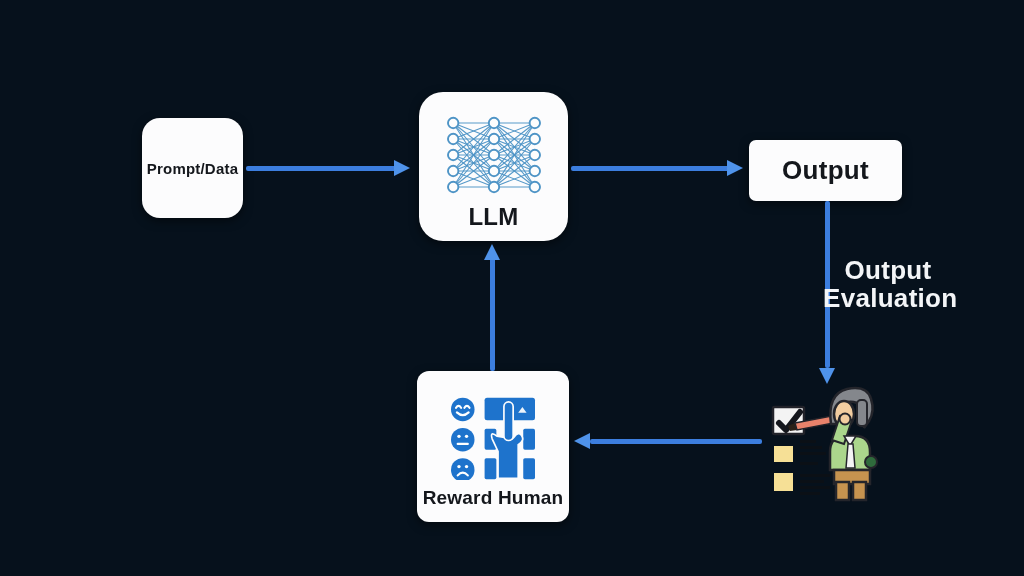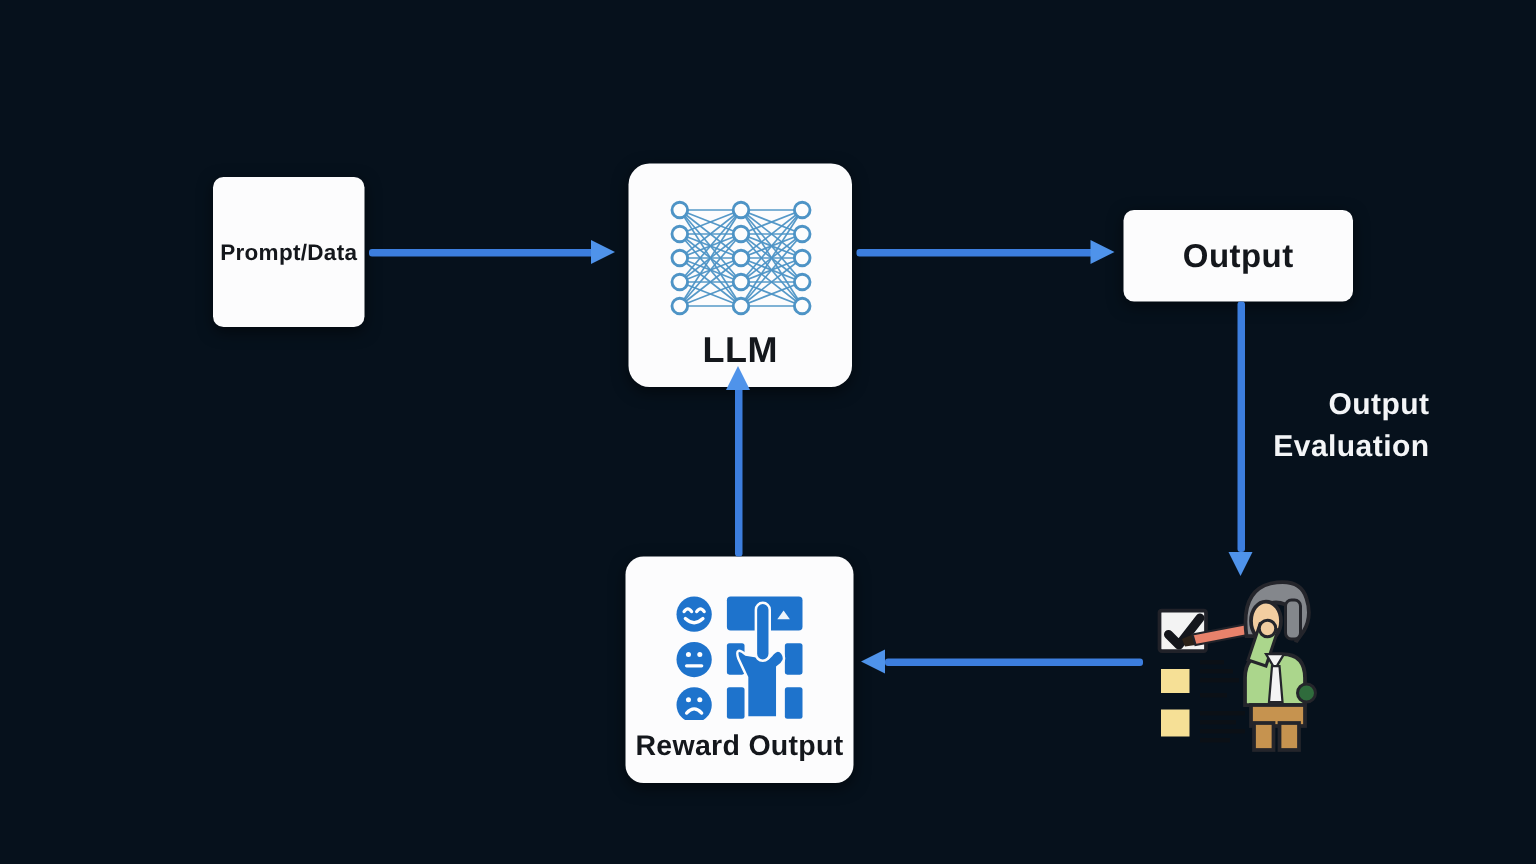--- a/index.html
+++ b/index.html
@@ -10,30 +10,30 @@
   * { margin:0; padding:0; box-sizing:border-box; }
   html,body { width:1024px; height:576px; overflow:hidden; }
   body { font-family:"Liberation Sans", sans-serif; background:var(--background); }
   .canvas { position:relative; width:1024px; height:576px; background:var(--background); }
 
   .node {
     position:absolute; background:var(--box-bg); color:var(--box-text);
     display:flex; flex-direction:column; align-items:center; justify-content:center;
     box-shadow:0 3px 10px rgba(0,0,0,.5); font-weight:700;
   }
-  .box-prompt { left:142px; top:118px; width:101px; height:100px; border-radius:7px; font-size:15px; letter-spacing:.2px; }
-  .box-llm    { left:419px; top:109px;  width:149px; height:149px; border-radius:14px; padding-top:10px; }
+  .box-prompt { left:142px; top:118px; width:101px; height:100px; border-radius:18px; font-size:15px; letter-spacing:.2px; }
+  .box-llm    { left:419px; top:92px;  width:149px; height:149px; border-radius:24px; padding-top:10px; }
   .box-llm .big-label { font-size:24px; margin-top:6px; letter-spacing:.3px; }
-  .box-output { left:749px; top:140px; width:153px; height:61px;  border-radius:7px; font-size:22px; letter-spacing:.3px; }
+  .box-output { left:749px; top:140px; width:153px; height:61px;  border-radius:7px; font-size:26px; letter-spacing:.3px; }
   .box-reward { left:417px; top:371px; width:152px; height:151px; border-radius:12px; padding-top:12px; }
   .box-reward .md-label { font-size:19px; margin-top:7px; letter-spacing:.2px; }
 
   .edge-label {
-    position:absolute; color:var(--label-text); font-weight:700; font-size:20px;
-    line-height:28px; text-align:right; letter-spacing:.3px;
+    position:absolute; color:var(--label-text); font-weight:700; font-size:26px;
+    line-height:28px; text-align:center; letter-spacing:.3px;
   }
   .lbl-update { left:270px; top:321px; width:250px; white-space:nowrap; }
   .lbl-outeval { left:823px; top:256px; width:130px; }
   .lbl-humanfb { left:616px; top:461px; width:130px; }
 
   .arrow-body-h { position:absolute; height:5px; background:var(--arrow); border-radius:2px; }
   .arrow-body-v { position:absolute; width:5px;  background:var(--arrow); border-radius:2px; }
   .ah { position:absolute; width:0; height:0; }
   .ah-right { border-top:8px solid transparent; border-bottom:8px solid transparent; border-left:16px solid var(--arrow-head); }
   .ah-left  { border-top:8px solid transparent; border-bottom:8px solid transparent; border-right:16px solid var(--arrow-head); }
@@ -163,21 +163,21 @@
         <circle cx="15.5" cy="48" r="2"></circle>
           <circle cx="24.5" cy="48" r="2"></circle>
         <circle cx="15.5" cy="84" r="2"></circle>
           <circle cx="24.5" cy="84" r="2"></circle>
       </g>
       <g class="rb rb-stroke-w">
         <path d="M61,48 q-9,-7 -6,3 l7,15 v32 h24 v-40 q8,-5 4,-11 q-4,-5 -9,2 l-2,2 z"></path>
         <rect x="69" y="7" width="11" height="46" rx="5.5"></rect>
       </g>
     </svg>
-    <span class="md-label">Reward Output</span>
+    <span class="md-label">Reward Human</span>
   </div>
 
   <svg class="human-svg" viewBox="0 0 138 126">
 
     <g fill="#0b1016">
       <rect x="36" y="58" width="16" height="3"></rect>
       <rect x="36" y="64" width="22" height="3"></rect>
       <rect x="36" y="70" width="26" height="3"></rect>
       <rect x="36" y="80" width="18" height="3"></rect>
       <rect x="36" y="92" width="30" height="3"></rect>

